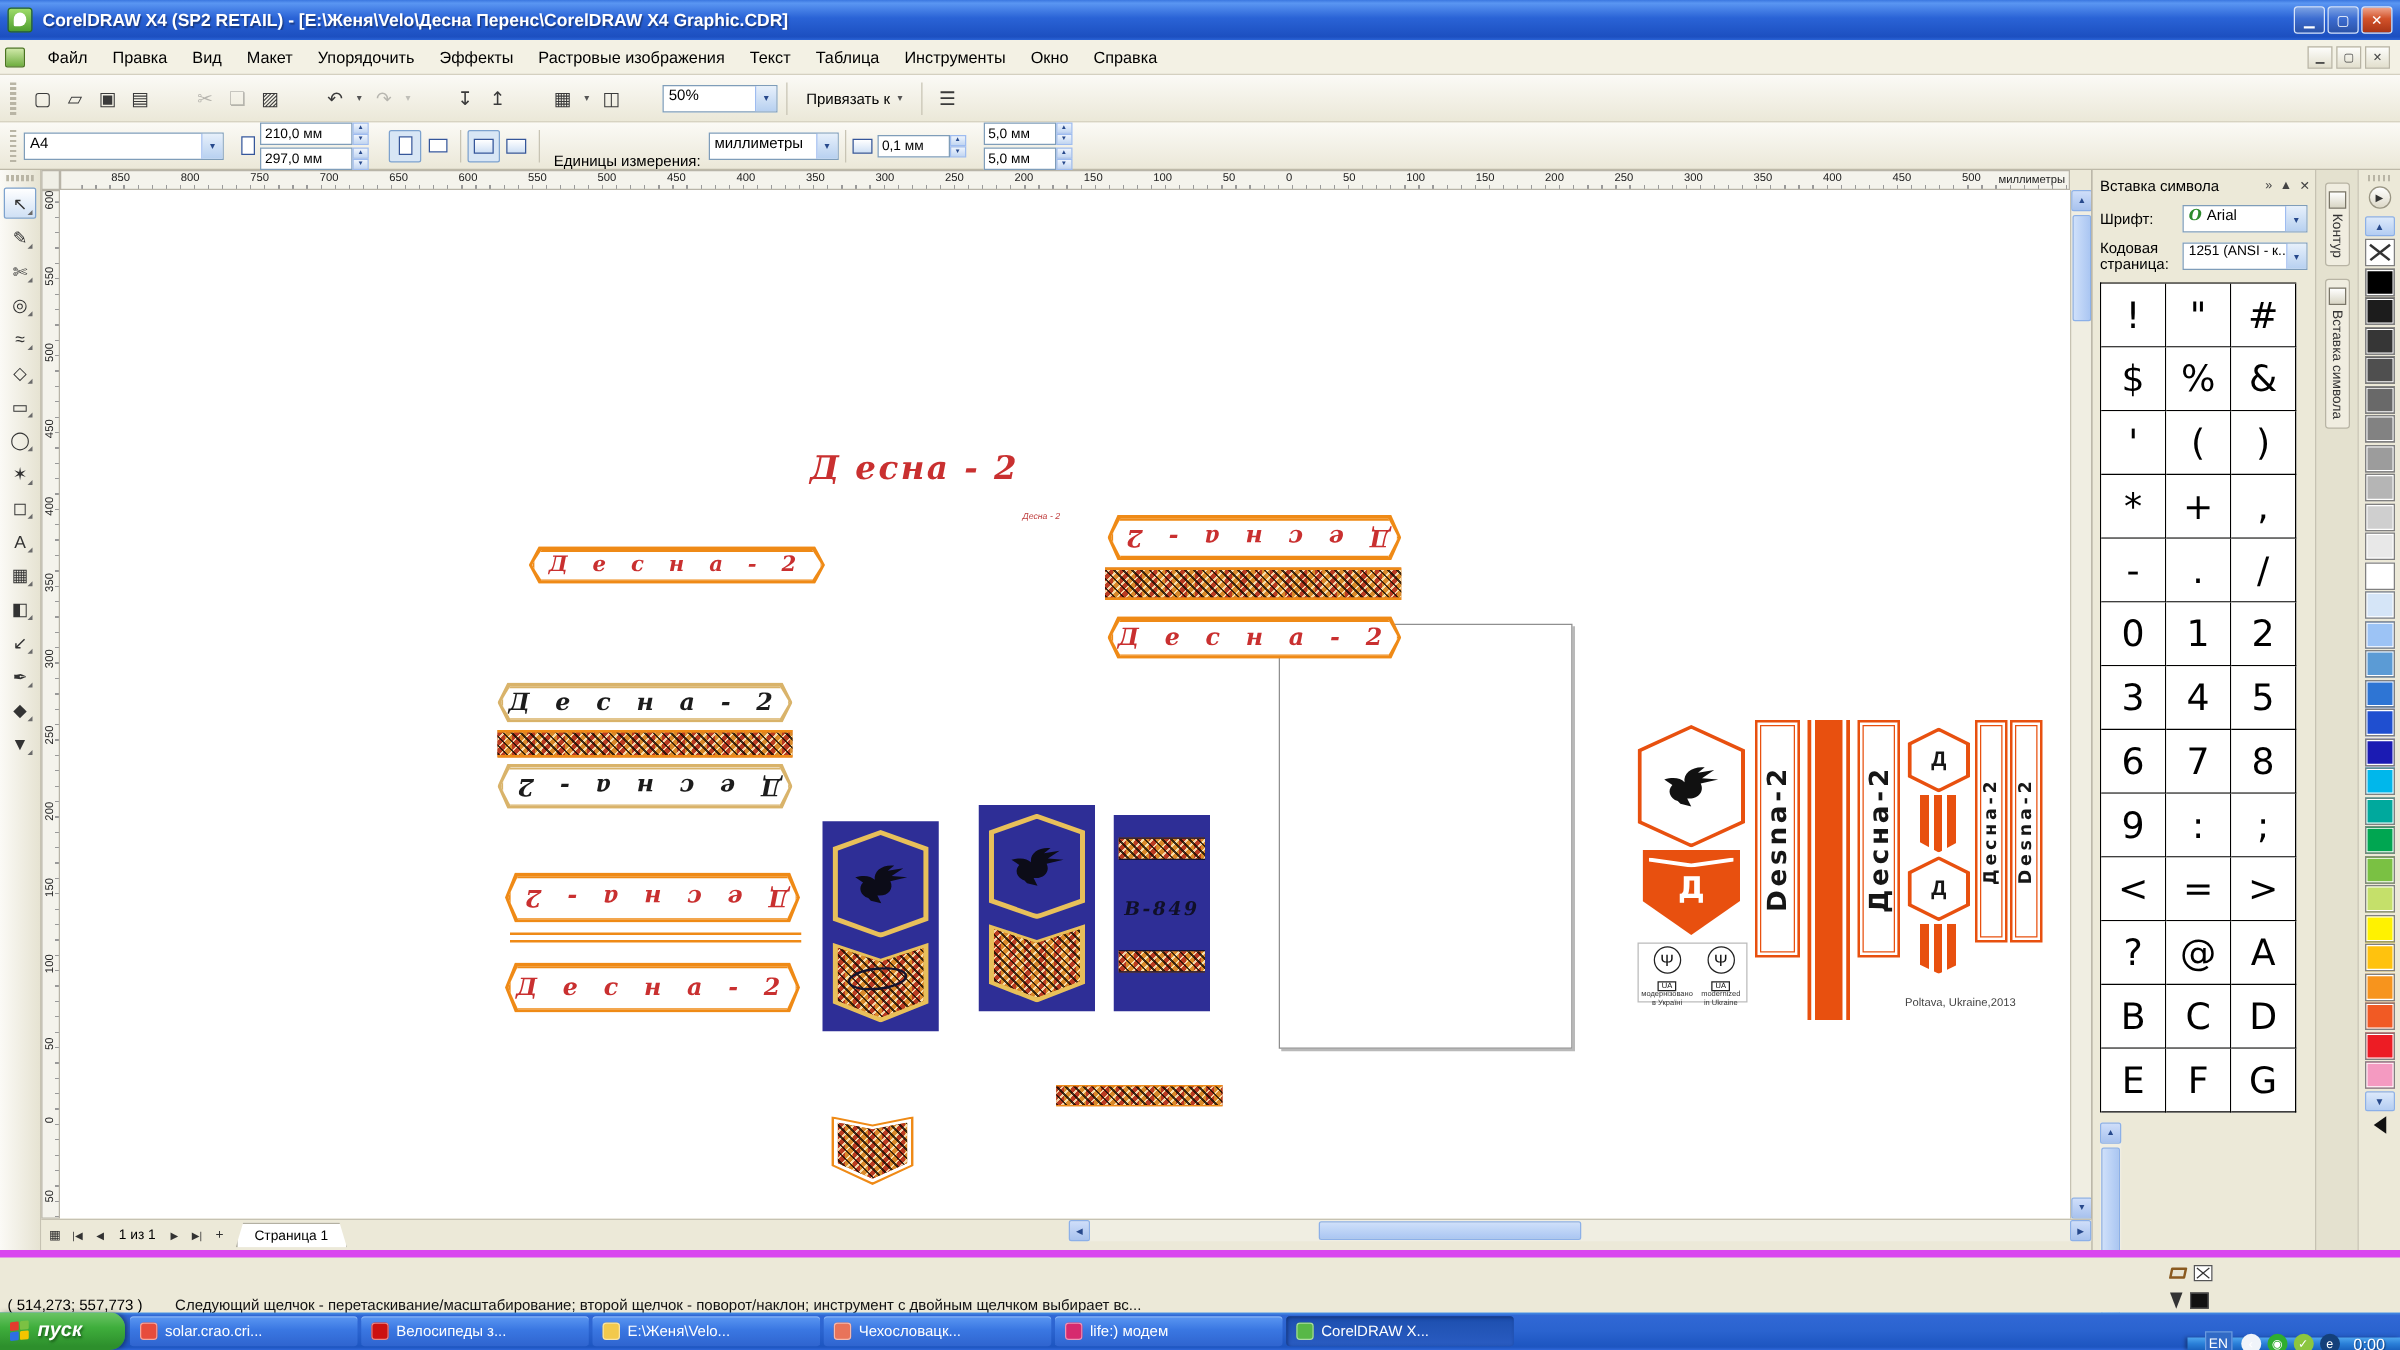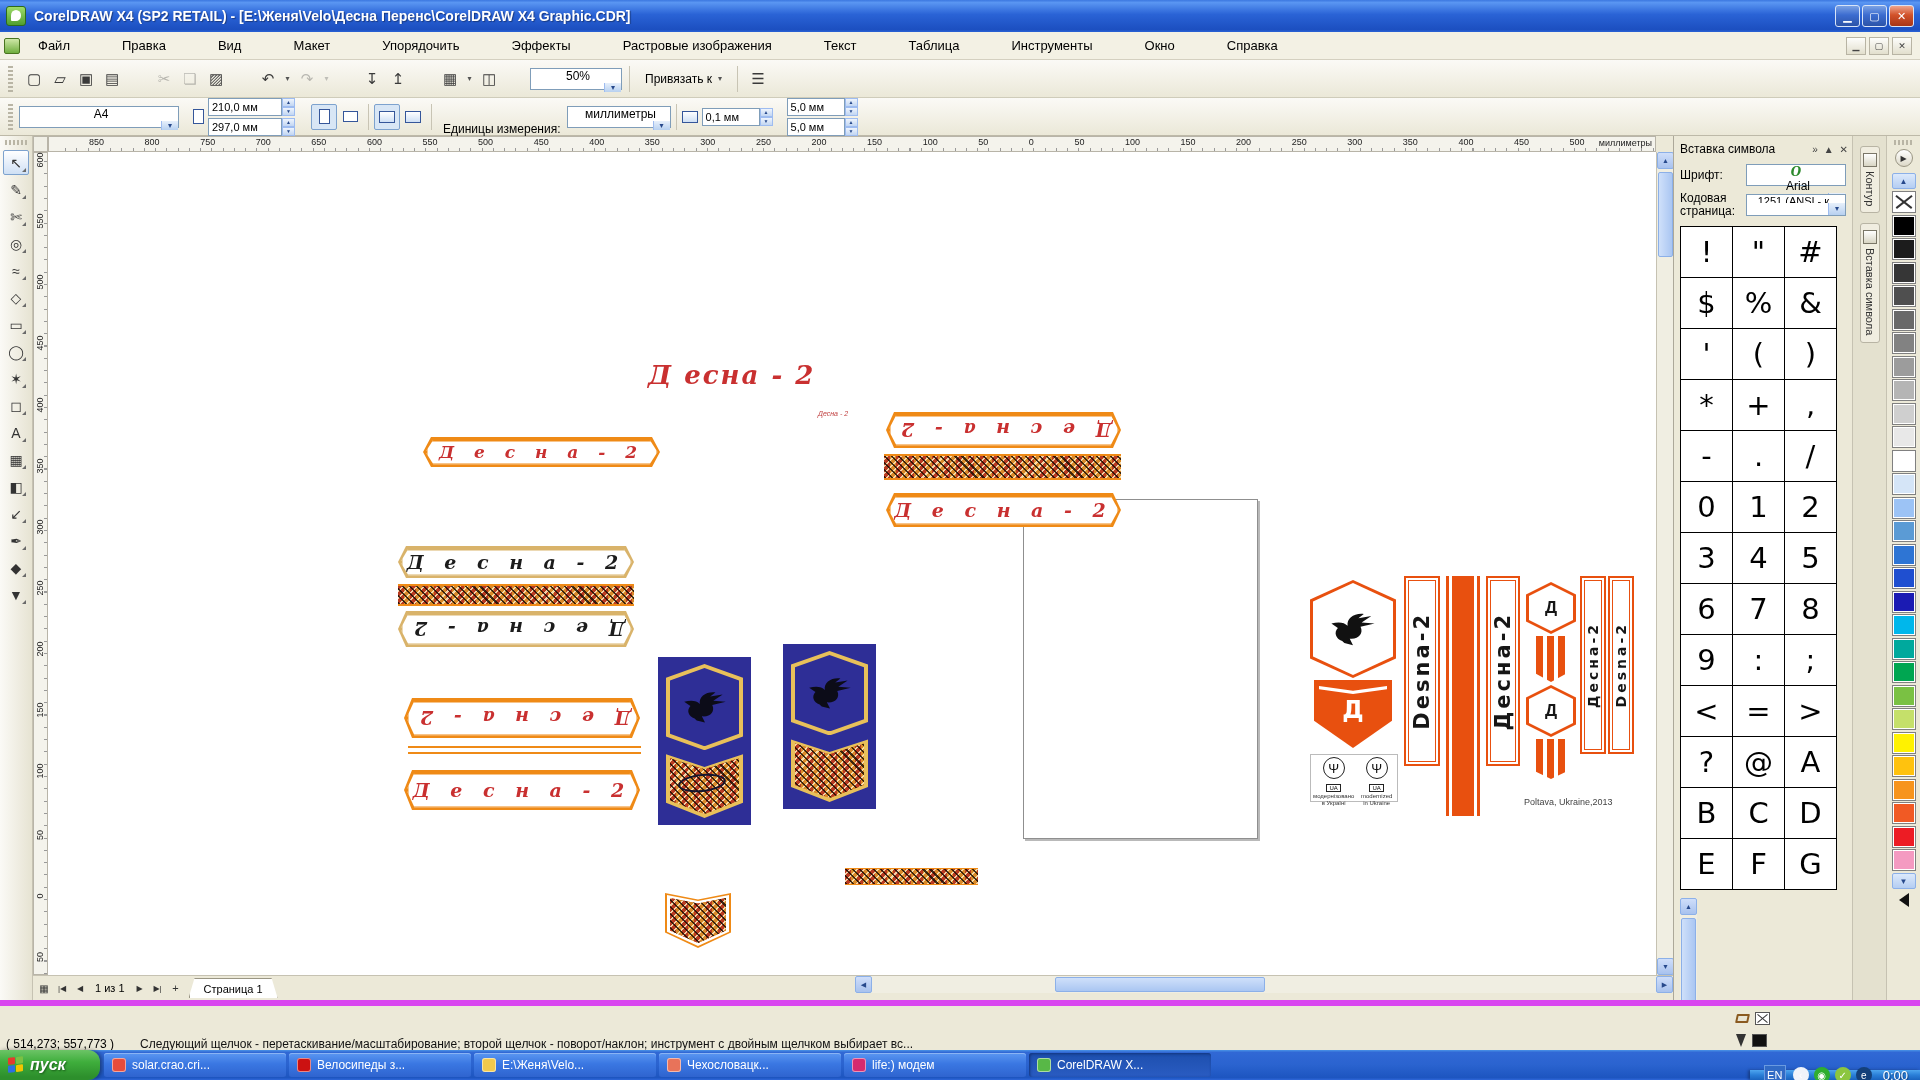--- a/index.html
+++ b/index.html
@@ -20,37 +20,37 @@
     text-shadow:1px 1px 1px #1a3a80;white-space:nowrap;overflow:hidden;flex:1;}
   .winbtns{display:flex;gap:2px;}
   .wbtn{width:25px;height:22px;border:1px solid #d8e4f8;border-radius:3px;color:#fff;font-size:11px;
     background:linear-gradient(#7ba2e4,#3c6cd0 45%,#2c53a8);display:flex;align-items:center;justify-content:center;}
   .wbtn.close{background:linear-gradient(#efa58c,#d2522a 45%,#a83516);}
 
   
   .menubar{position:absolute;left:0;top:32px;width:1920px;height:28px;background:#f3f1e4;
     border-bottom:1px solid #d4d0c0;display:flex;align-items:center;padding:0 4px;}
   .doc-icon{width:16px;height:16px;background:linear-gradient(#cfe8a8,#6fae3f);border:1px solid #49741f;border-radius:2px;margin-right:8px;flex:none;}
-  .menu-items{display:flex;height:100%;align-items:stretch;gap:32px;}
+  .menu-items{display:flex;height:100%;align-items:stretch;}
   .menu-item{display:flex;align-items:center;padding:0 10px;font-size:13px;cursor:default;}
   .mdi-btns{margin-left:auto;display:flex;gap:3px;padding-right:4px;}
   .mbtn{width:20px;height:18px;border:1px solid #b8b4a4;background:linear-gradient(#fdfdfb,#e2dfcd);
     font-size:9px;display:flex;align-items:center;justify-content:center;color:#444;}
 
   
   .toolbar{position:absolute;left:0;top:60px;width:1920px;height:38px;background:linear-gradient(#fbfaf6,#ebe8d8);
     border-bottom:1px solid #cfccba;display:flex;align-items:center;padding:0 8px;gap:2px;}
   .grip{width:5px;height:26px;margin-right:6px;background:repeating-linear-gradient(180deg,#b9b5a5 0 2px,transparent 2px 4px);}
   .tbtn{width:26px;height:26px;display:flex;align-items:center;justify-content:center;font-size:15px;color:#3a3a3a;
     border:1px solid transparent;border-radius:2px;}
   .tbtn.dis{opacity:.32;}
   .tbtn.dd{width:13px;font-size:8px;color:#555;}
   .tsep{width:1px;height:26px;background:#c8c4b4;margin:0 5px;flex:none;}
-  .combo{height:22px;background:#fff;border:1px solid #7f9db9;display:flex;align-items:center;
-    font-size:12px;padding-left:4px;flex-direction:column;}
+  .combo{height:22px;background:#fff;border:1px solid #7f9db9;display:flex;align-items:flex-start;
+    font-size:12px;padding-left:4px;}
   .combo .cb{margin-left:auto;width:17px;height:100%;border-left:1px solid #9ebcf0;
     background:linear-gradient(#e7f0fb,#b7d0f0);display:flex;align-items:center;justify-content:center;font-size:8px;color:#27498c;}
   .ddlabel{display:flex;align-items:center;gap:6px;padding:0 8px;font-size:12px;}
 
   
   .propbar{position:absolute;left:0;top:98px;width:1920px;height:38px;background:linear-gradient(#fbfaf6,#ebe8d8);
     border-bottom:1px solid #bdb9a8;display:flex;align-items:center;padding:0 8px;}
   .field{height:18px;background:#fff;border:1px solid #7f9db9;font-size:11px;display:flex;align-items:center;padding:0 3px;}
   .spin{width:13px;height:18px;display:flex;flex-direction:column;flex:none;}
   .spin span{flex:1;border:1px solid #9ebcf0;background:linear-gradient(#eef4fd,#c2d6f2);
@@ -552,20 +552,25 @@
       <div class="hexa">
           <div class="hexa-i">
             <svg class="bird" width="52" height="42" viewBox="0 0 100 80">
               <use href="#birdpath" fill="#0c0c18"></use>
             </svg>
           </div>
         </div>
       <div class="chev">
           <div class="chev-i ornament"></div>
         </div>
+    </div>
+    <div class="panelC" style="left:843px;top:500px;width:77px;height:157px;">
+      <div class="band ornament" style="top:18px;"></div>
+      <div class="code" style="top:66px;">В-849</div>
+      <div class="band ornament" style="top:108px;"></div>
     </div>
     <div class="abs ornament" style="left:797px;top:716px;width:133px;height:17px;border-width:1px;"></div>
     <div class="chevpatch" style="left:617px;top:741px;width:66px;height:55px;">
       <div class="in"></div>
         <div class="orn ornament"></div>
     </div>
 
     <div class="dhb-hex" style="left:1262px;top:428px;width:86px;height:98px;">
       <div class="in">
           <svg class="bird" width="54" height="44" viewBox="0 0 100 80">

